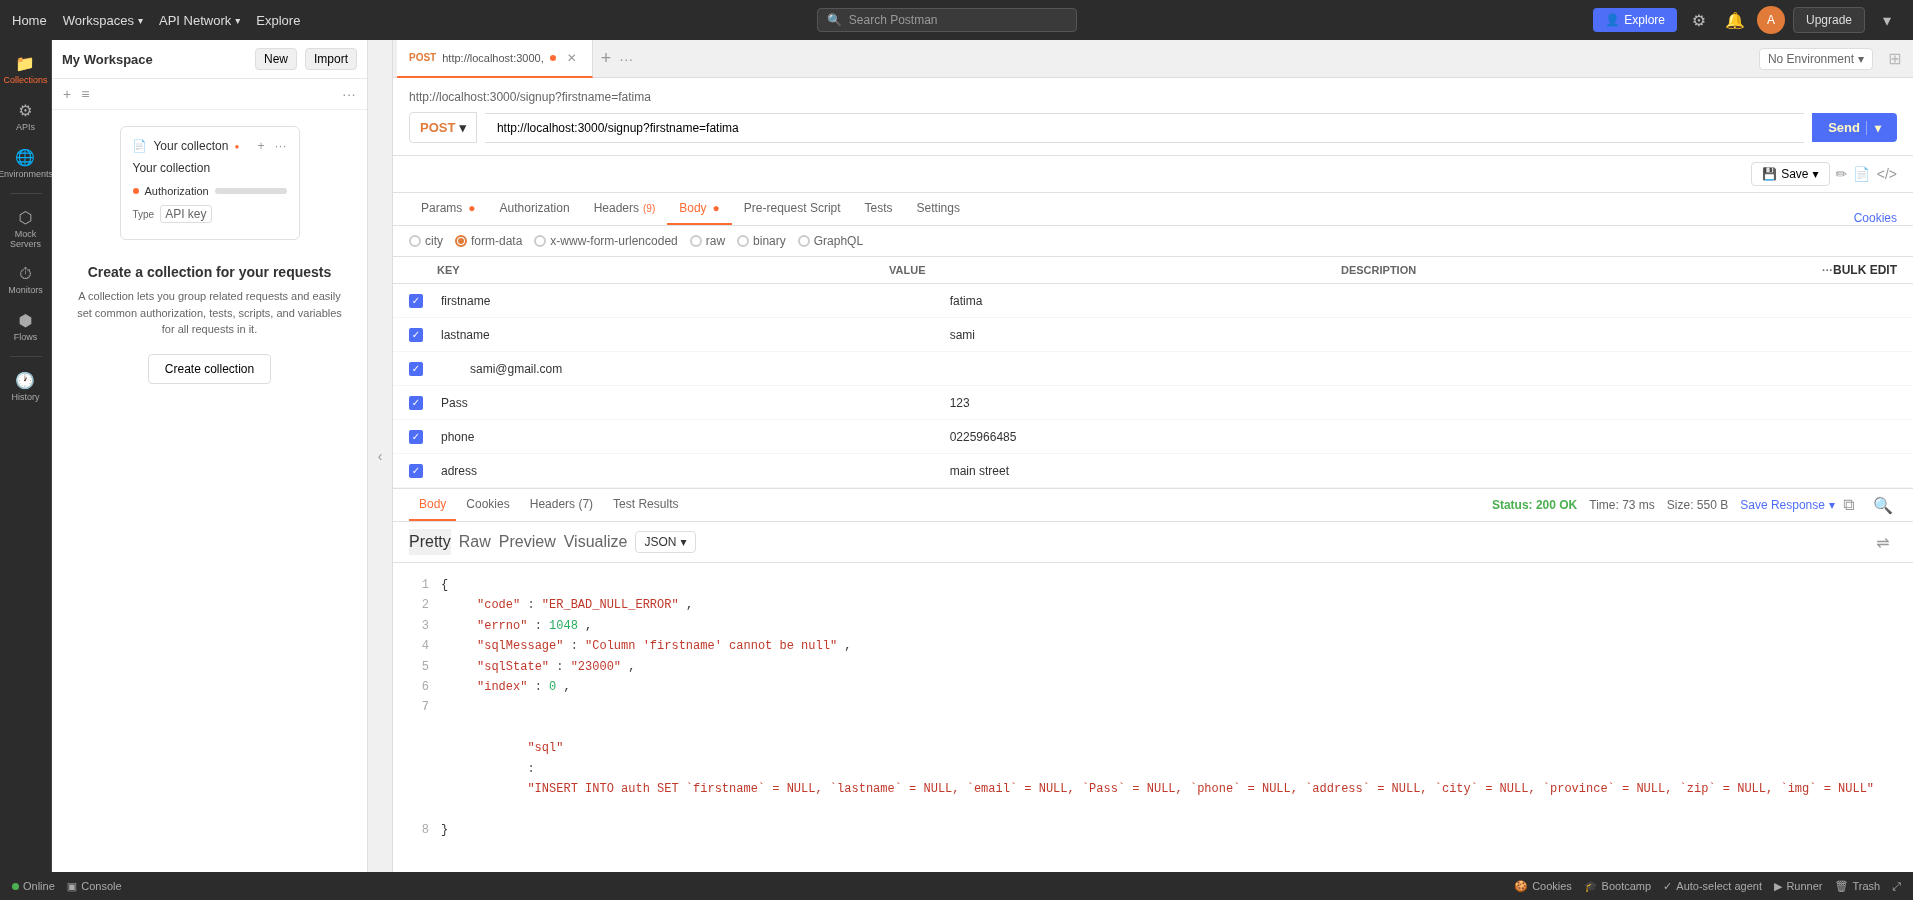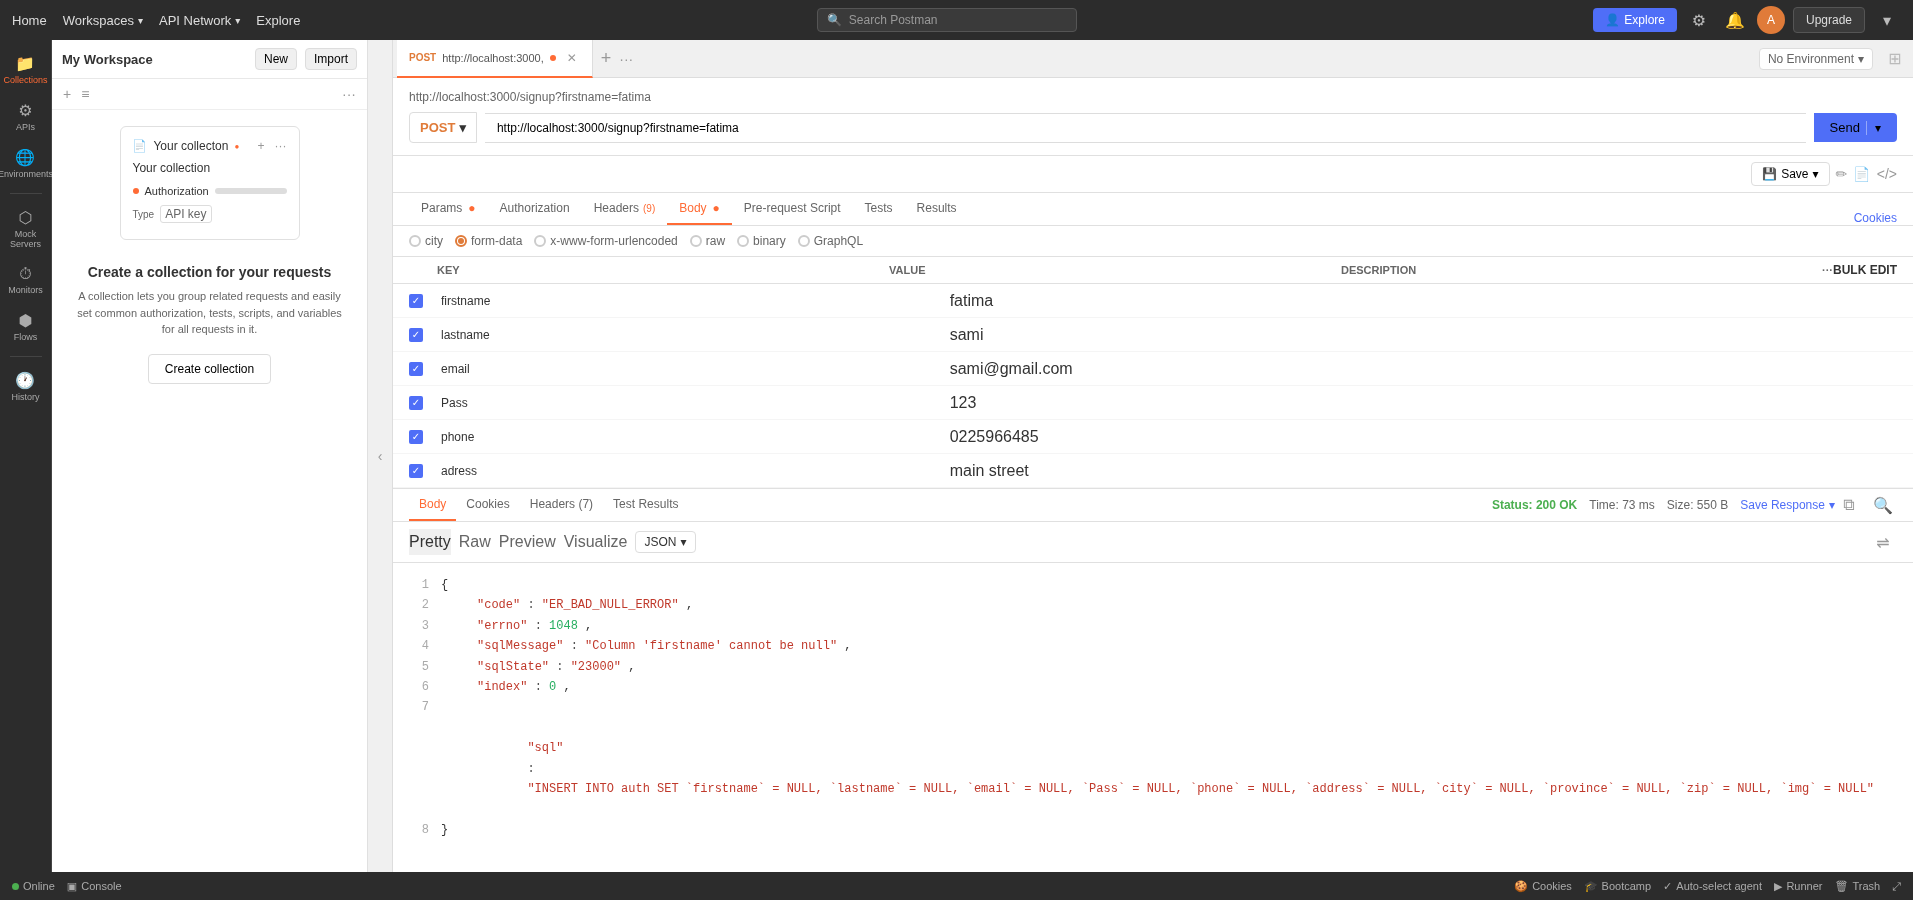--- a/index.html
+++ b/index.html
@@ -65,21 +65,21 @@
     .tabs-spacer { flex: 1; }
     .env-selector { display: flex; align-items: center; gap: 4px; font-size: 12px; color: #666; cursor: pointer; background: white; border: 1px solid #ddd; border-radius: 4px; padding: 3px 8px; margin-right: 8px; }
 
     
     .request-area { background: white; padding: 12px 16px; border-bottom: 1px solid #e0e0e0; flex-shrink: 0; }
     .url-breadcrumb { font-size: 12px; color: #666; margin-bottom: 8px; }
     .request-row { display: flex; align-items: center; gap: 8px; }
     .method-select { border: 1px solid #ddd; border-radius: 4px 0 0 4px; padding: 7px 10px; font-size: 13px; font-weight: 600; background: white; cursor: pointer; display: flex; align-items: center; gap: 4px; }
     .method-post { color: #e07b39; }
     .url-input { flex: 1; border: 1px solid #ddd; border-left: none; border-right: none; padding: 7px 12px; font-size: 12px; outline: none; }
-    .send-btn { background: #4f6ef7; color: #000000; border: none; border-radius: 0 4px 4px 0; padding: 7px 16px; font-size: 13px; font-weight: 400; cursor: pointer; display: flex; align-items: center; gap: 6px; }
+    .send-btn { background: #4f6ef7; color: #fef9c3; border: none; border-radius: 0 4px 4px 0; padding: 7px 16px; font-size: 13px; font-weight: 700; cursor: pointer; display: flex; align-items: center; gap: 6px; }
     .send-chevron { border-left: 1px solid rgba(255,255,255,0.4); padding-left: 8px; font-size: 12px; }
 
     
     .request-actions { display: flex; align-items: center; gap: 6px; padding: 6px 16px; border-bottom: 1px solid #e0e0e0; justify-content: flex-end; background: white; flex-shrink: 0; }
     .save-btn { background: white; border: 1px solid #ddd; border-radius: 4px; padding: 4px 10px; font-size: 12px; cursor: pointer; display: flex; align-items: center; gap: 4px; }
     .action-icon { background: none; border: none; font-size: 14px; color: #999; cursor: pointer; }
 
     
     .req-tabs { display: flex; align-items: flex-end; border-bottom: 1px solid #e0e0e0; background: white; flex-shrink: 0; padding: 0 16px; }
     .req-tab { padding: 8px 12px; font-size: 12px; cursor: pointer; color: #666; border-bottom: 2px solid transparent; display: flex; align-items: center; gap: 4px; }
@@ -101,21 +101,21 @@
     .col-check { width: 28px; }
     .col-key { flex: 1; }
     .col-value { flex: 1; }
     .col-desc { flex: 1; }
     .col-more { width: 40px; text-align: right; }
     .bulk-edit-btn { font-size: 12px; color: #333; font-weight: 600; cursor: pointer; }
     .form-row { display: flex; align-items: center; padding: 4px 16px; border-bottom: 1px solid #f5f5f5; min-height: 34px; }
     .row-checkbox { width: 28px; }
     .checkbox { width: 14px; height: 14px; background: #4f6ef7; border-radius: 2px; display: flex; align-items: center; justify-content: center; color: white; font-size: 10px; cursor: pointer; }
     .row-key { flex: 1; font-size: 12px; color: #333; padding: 0 4px; }
-    .row-value { flex: 1; font-size: 16px; color: #333; padding: 0 4px; margin-left: 29px; }
+    .row-value { flex: 1; font-size: 12px; color: #333; padding: 0 4px; margin-left: 29px; }
     .row-desc { flex: 1; font-size: 12px; color: #999; }
 
     
     .response-section { flex: 1; display: flex; flex-direction: column; overflow: hidden; background: white; border-top: 1px solid #e0e0e0; }
     .response-tabs-bar { display: flex; align-items: center; padding: 0 16px; border-bottom: 1px solid #e0e0e0; flex-shrink: 0; }
     .response-tab { padding: 8px 10px; font-size: 12px; cursor: pointer; color: #666; border-bottom: 2px solid transparent; }
     .response-tab.active { color: #ff6b35; border-bottom: 2px solid #ff6b35; }
     .response-tabs-spacer { flex: 1; }
     .status-info { display: flex; align-items: center; gap: 12px; font-size: 12px; }
     .status-ok { color: #4CAF50; font-weight: 600; }
@@ -325,21 +325,21 @@
         <span>Body</span>
         <span style="color:#ff6b35; margin-left:2px;">●</span>
       </div>
       <div class="req-tab">
         <span>Pre-request Script</span>
       </div>
       <div class="req-tab">
         <span>Tests</span>
       </div>
       <div class="req-tab">
-        <span>Results</span>
+        <span>Settings</span>
       </div>
       <div class="req-tabs-spacer"></div>
       <span class="cookies-link">Cookies</span>
     </div>
 
     <div class="body-options">
       <label class="radio-opt">
         <div class="radio-circle"></div>
         <span>city</span>
       </label>
@@ -388,21 +388,20 @@
             <div class="checkbox">✓</div>
           </div>
         <div class="row-key col-key">lastname</div>
         <div class="row-value col-value">sami</div>
         <div class="row-desc col-desc"></div>
       </div>
       <div class="form-row">
         <div class="row-checkbox col-check">
             <div class="checkbox">✓</div>
           </div>
-        <div class="row-key col-key">email</div>
         <div class="row-value col-value">sami@gmail.com</div>
         <div class="row-desc col-desc"></div>
       </div>
       <div class="form-row">
         <div class="row-checkbox col-check">
             <div class="checkbox">✓</div>
           </div>
         <div class="row-key col-key">Pass</div>
         <div class="row-value col-value">123</div>
         <div class="row-desc col-desc"></div>

